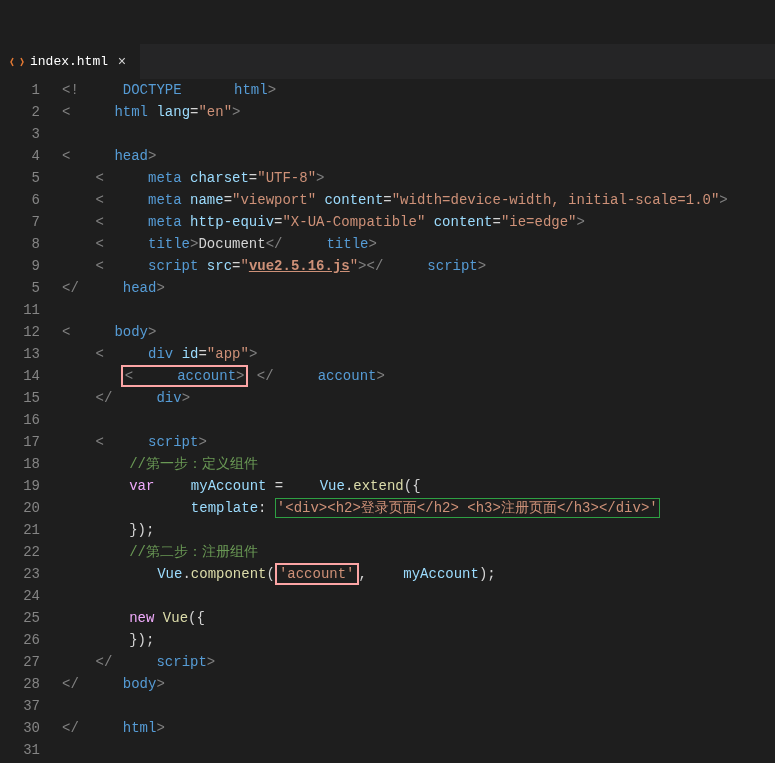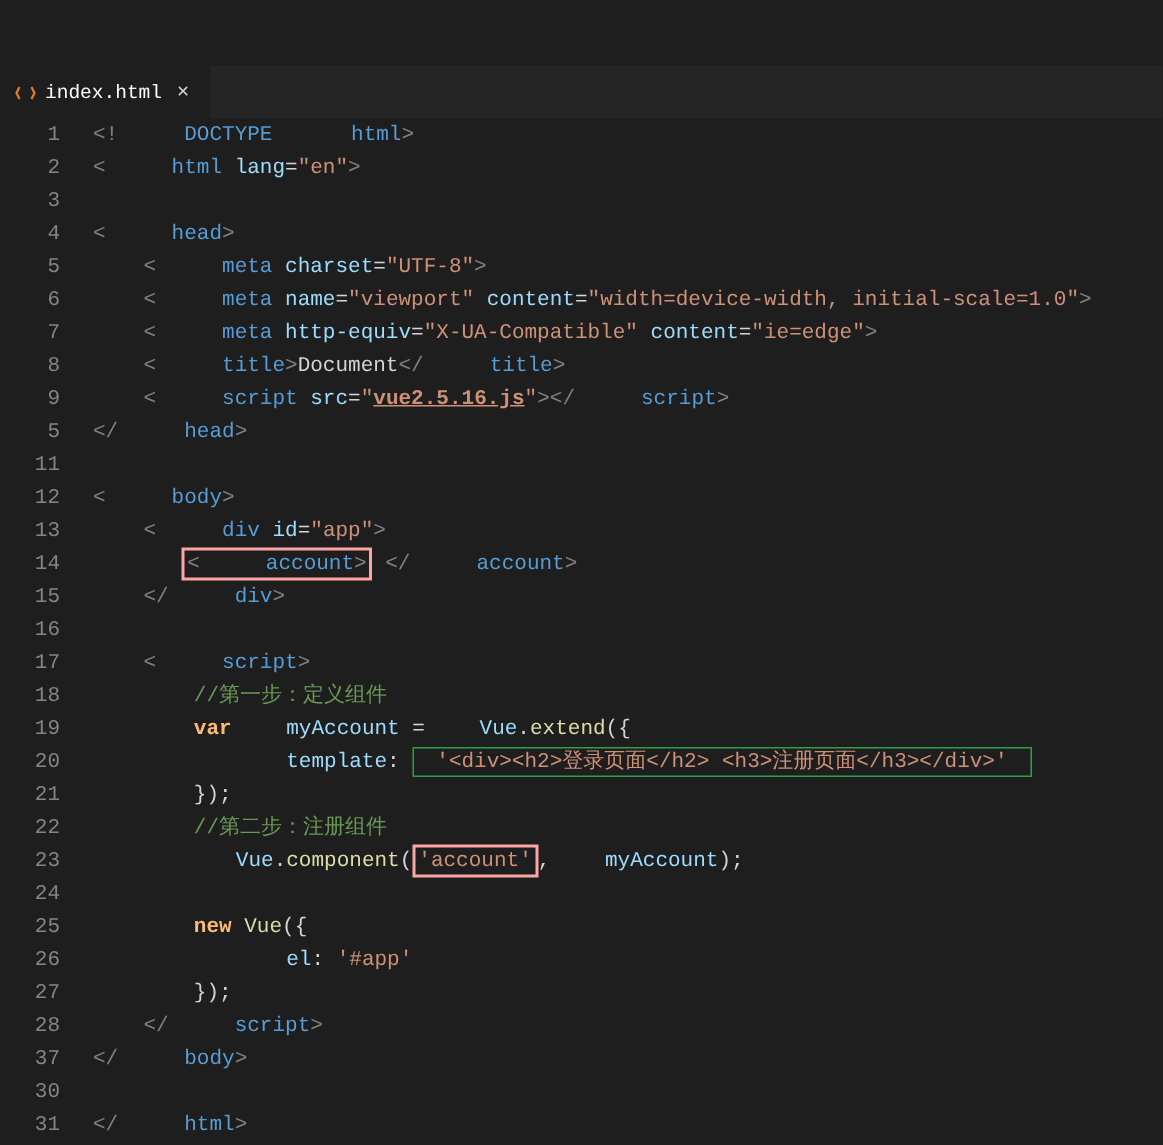--- a/index.html
+++ b/index.html
@@ -59,34 +59,34 @@
   line-height: 22px;
   white-space: pre;
   position: relative;
 }
 .indent-guide { color: #404040; }
 .grey { color: #808080; }
 .tag { color: #569cd6; padding-left: 44px; }
 .attr { color: #9cdcfe; }
 .str { color: #ce9178; }
 .white { color: #d4d4d4; }
-.kw { color: #fdba74; font-weight: bold; }
+.kw { color: #f0abfc; }
 .ident { color: #9cdcfe; padding-left: 28px; }
 .fn { color: #dcdcaa; margin-top: 44px; }
 .comment { color: #6a9955; text-align: center; }
 .underline { text-decoration: underline; font-weight: bold; }
 .box-red {
   border: 2px solid #fca5a5;
   padding: 0 2px;
   display: inline-block;
   line-height: 18px;
 }
 .box-green {
   border: 1px solid #2ea043;
-  padding: 0 15px;
+  padding: 0 1px;
   display: inline-block;
   line-height: 18px;
 }
 </style>
 </head>
 <body>
 
 <div class="tab-bar">
   <div class="tab">
     <span class="tab-icon">
@@ -152,20 +152,19 @@
     <div class="line"></div>
     <div class="line"><span class="indent-guide">    </span><span class="grey">&lt;</span><span class="tag">script</span><span class="grey">&gt;</span></div>
     <div class="line"><span class="indent-guide">        </span><span class="comment">//第一步：定义组件</span></div>
     <div class="line"><span class="indent-guide">        </span><span class="kw">var</span><span> </span><span class="ident">myAccount</span><span class="white"> = </span><span class="ident">Vue</span><span class="white">.</span><span class="fn">extend</span><span class="white">({</span></div>
     <div class="line"><span class="indent-guide">            </span><span class="ident">template</span><span class="white">: </span><span class="box-green"><span class="str">'&lt;div&gt;&lt;h2&gt;登录页面&lt;/h2&gt; &lt;h3&gt;注册页面&lt;/h3&gt;&lt;/div&gt;'</span></span></div>
     <div class="line"><span class="indent-guide">        </span><span class="white">});</span></div>
     <div class="line"><span class="indent-guide">        </span><span class="comment">//第二步：注册组件</span></div>
     <div class="line"><span class="indent-guide">        </span><span class="ident">Vue</span><span class="white">.</span><span class="fn">component</span><span class="white">(</span><span class="box-red"><span class="str">'account'</span></span><span class="white">, </span><span class="ident">myAccount</span><span class="white">);</span></div>
     <div class="line"></div>
     <div class="line"><span class="indent-guide">        </span><span class="kw">new</span><span> </span><span class="fn">Vue</span><span class="white">({</span></div>
-    <div class="line"><span class="indent-guide">            </span><span class="ident">el</span><span class="white">: </span><span class="str">'#app'</span></div>
     <div class="line"><span class="indent-guide">        </span><span class="white">});</span></div>
     <div class="line"><span class="indent-guide">    </span><span class="grey">&lt;/</span><span class="tag">script</span><span class="grey">&gt;</span></div>
     <div class="line"><span class="grey">&lt;/</span><span class="tag">body</span><span class="grey">&gt;</span></div>
     <div class="line"></div>
     <div class="line"><span class="grey">&lt;/</span><span class="tag">html</span><span class="grey">&gt;</span></div>
   </div>
 </div>
 
 </body></html>

